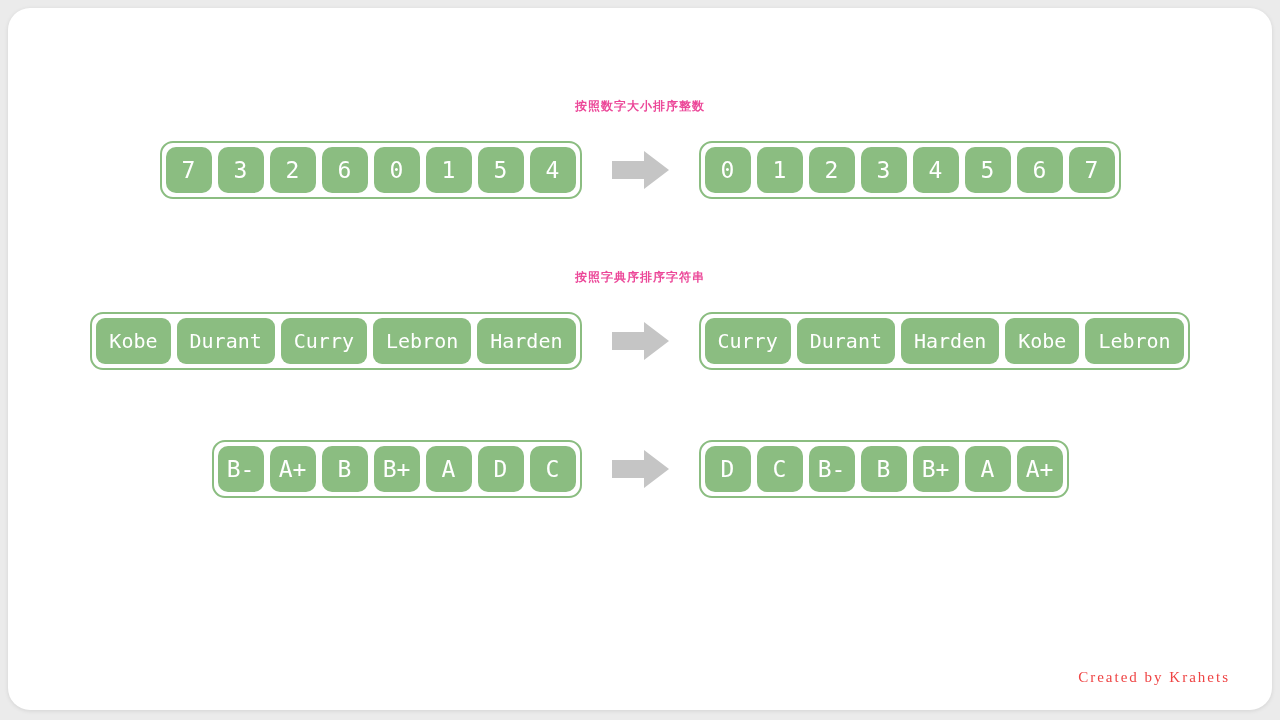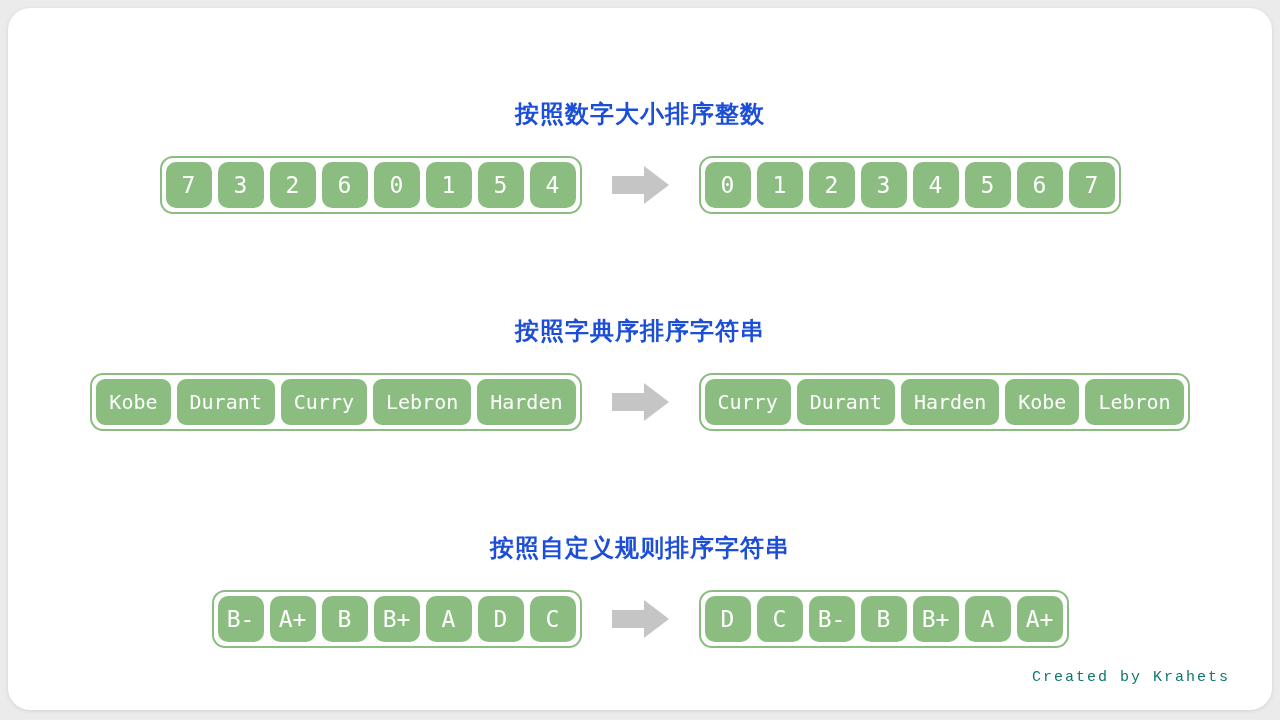--- a/index.html
+++ b/index.html
@@ -13,25 +13,25 @@
     position: absolute;
     left: 8px; top: 8px; right: 8px; bottom: 10px;
     background: #ffffff;
     border-radius: 22px;
     box-shadow: 0 1px 4px rgba(0,0,0,0.10);
   }
   .content {
     padding-top: 90px;
   }
   .section { text-align: center; }
-  .section + .section { margin-top: 101px; }
+  .section + .section { margin-top: 70px; }
   .section-title {
-    font-size: 24px;
+    font-size: 12px;
     font-weight: bold;
-    color: #1d4ed8;
+    color: #ec4899;
     letter-spacing: 1px;
     margin-bottom: 26px;
   }
   .row {
     display: flex;
     justify-content: center;
     align-items: center;
     gap: 30px;
   }
   .array-box {
@@ -63,24 +63,24 @@
   }
   .arrow {
     flex: 0 0 auto;
     width: 57px; height: 38px;
   }
   .arrow svg { display: block; }
   .credit {
     position: absolute;
     right: 42px;
     bottom: 24px;
-    font-family: Liberation Mono, monospace;
+    font-family: Liberation Serif, serif;
     font-size: 15px;
     letter-spacing: 2px;
-    color: #0f766e;
+    color: #ef4444;
   }
 </style>
 </head>
 <body>
 
 <div class="card">
   <div class="content">
 
     <div class="section">
       <div class="section-title">按照数字大小排序整数</div>
@@ -132,21 +132,20 @@
             <div class="cell">Curry</div>
             <div class="cell">Durant</div>
             <div class="cell">Harden</div>
             <div class="cell">Kobe</div>
             <div class="cell">Lebron</div>
           </div>
       </div>
     </div>
 
     <div class="section">
-      <div class="section-title">按照自定义规则排序字符串</div>
       <div class="row">
         <div class="array-box">
             <div class="cell">B-</div>
             <div class="cell">A+</div>
             <div class="cell">B</div>
             <div class="cell">B+</div>
             <div class="cell">A</div>
             <div class="cell">D</div>
             <div class="cell">C</div>
           </div>

